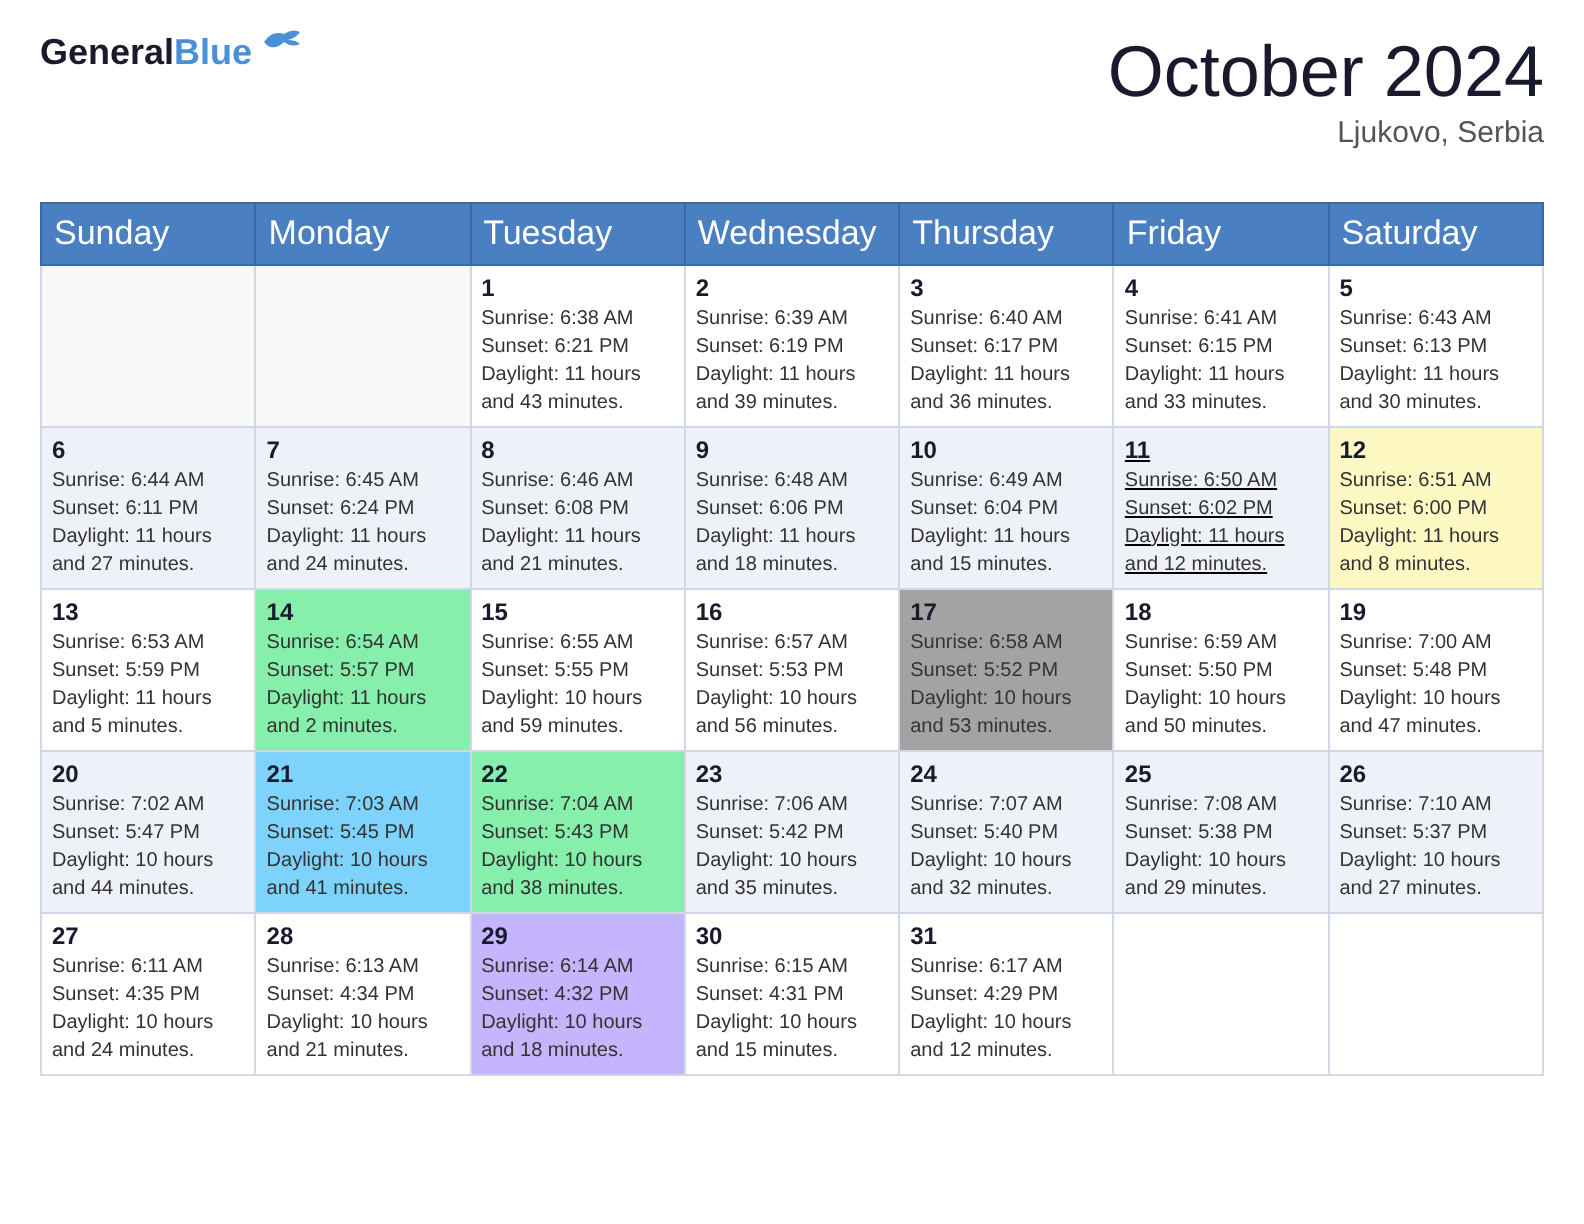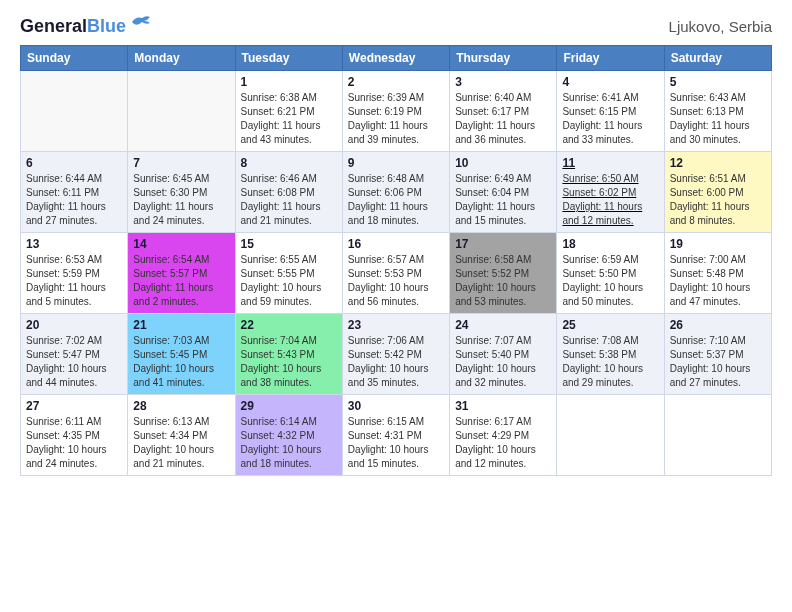--- a/index.html
+++ b/index.html
@@ -13,21 +13,21 @@
     .page {
       width: 792px;
       min-height: 612px;
       background: #fff;
       padding: 16px 20px 16px 20px;
     }
     .header {
       display: flex;
       justify-content: space-between;
       align-items: flex-start;
-      margin-bottom: 8px;
+      margin-bottom: 26px;
     }
     .logo {
       display: flex;
       flex-direction: column;
       align-items: flex-start;
     }
     .title-block {
       text-align: right;
     }
     .month-title {
@@ -44,22 +44,22 @@
     .calendar-table {
       width: 100%;
       border-collapse: collapse;
       font-size: 10.5px;
     }
     .calendar-table th {
       background: #4a7fc1;
       color: #fff;
       padding: 5px 6px;
       text-align: left;
-      font-size: 12px;
-      font-weight: bold;
+      font-size: 17px;
+      font-weight: normal;
       border: 1px solid #3a6aaa;
     }
     .calendar-table td {
       border: 1px solid #d0d8e8;
       vertical-align: top;
       padding: 4px 5px;
       width: 14.28%;
       min-height: 70px;
       background: #fff;
     }
@@ -89,20 +89,21 @@
           <span style="color:#1a1a2e;">General</span><span style="color:#4a90d9;">Blue</span>
         </div>
         <div style="margin-left:2px;margin-top:-4px;">
           <svg width="22" height="18" viewBox="0 0 22 18">
             <path d="M2,8 Q6,2 12,4 Q16,1 20,3 Q18,6 14,7 Q18,7 20,9 Q16,11 12,8 Q8,12 4,10 Z" fill="#4a90d9"></path>
           </svg>
         </div>
       </div>
     </div>
     <div class="title-block">
+      <div class="month-title">October 2024</div>
       <div class="location">Ljukovo, Serbia</div>
     </div>
   </div>
 
   <table class="calendar-table">
     <thead>
       <tr>
         <th>Sunday</th>
         <th>Monday</th>
         <th>Tuesday</th>
@@ -163,21 +164,21 @@
             <div class="day-info">
               <div>Sunrise: 6:44 AM</div>
               <div>Sunset: 6:11 PM</div>
               <div>Daylight: 11 hours and 27 minutes.</div>
             </div>
           </td>
           <td style="background: rgb(238, 242, 248); min-height: 75px; vertical-align: top;">
             <div class="day-number">7</div>
             <div class="day-info">
               <div>Sunrise: 6:45 AM</div>
-              <div>Sunset: 6:30 PM</div>
+              <div>Sunset: 6:24 PM</div>
               <div>Daylight: 11 hours and 24 minutes.</div>
             </div>
           </td>
           <td style="background: rgb(238, 242, 248); min-height: 75px; vertical-align: top;">
             <div class="day-number">8</div>
             <div class="day-info">
               <div>Sunrise: 6:46 AM</div>
               <div>Sunset: 6:08 PM</div>
               <div>Daylight: 11 hours and 21 minutes.</div>
             </div>
@@ -217,21 +218,21 @@
         </tr>
         <tr>
           <td style="background: rgb(255, 255, 255); min-height: 75px; vertical-align: top;">
             <div class="day-number">13</div>
             <div class="day-info">
               <div>Sunrise: 6:53 AM</div>
               <div>Sunset: 5:59 PM</div>
               <div>Daylight: 11 hours and 5 minutes.</div>
             </div>
           </td>
-          <td style="background: #d946ef; min-height: 75px; vertical-align: top; margin-left: 30px;">
+          <td style="background: #86efac; min-height: 75px; vertical-align: top; margin-left: 30px;">
             <div class="day-number">14</div>
             <div class="day-info">
               <div>Sunrise: 6:54 AM</div>
               <div>Sunset: 5:57 PM</div>
               <div>Daylight: 11 hours and 2 minutes.</div>
             </div>
           </td>
           <td style="background: rgb(255, 255, 255); min-height: 75px; vertical-align: top;">
             <div class="day-number">15</div>
             <div class="day-info">

